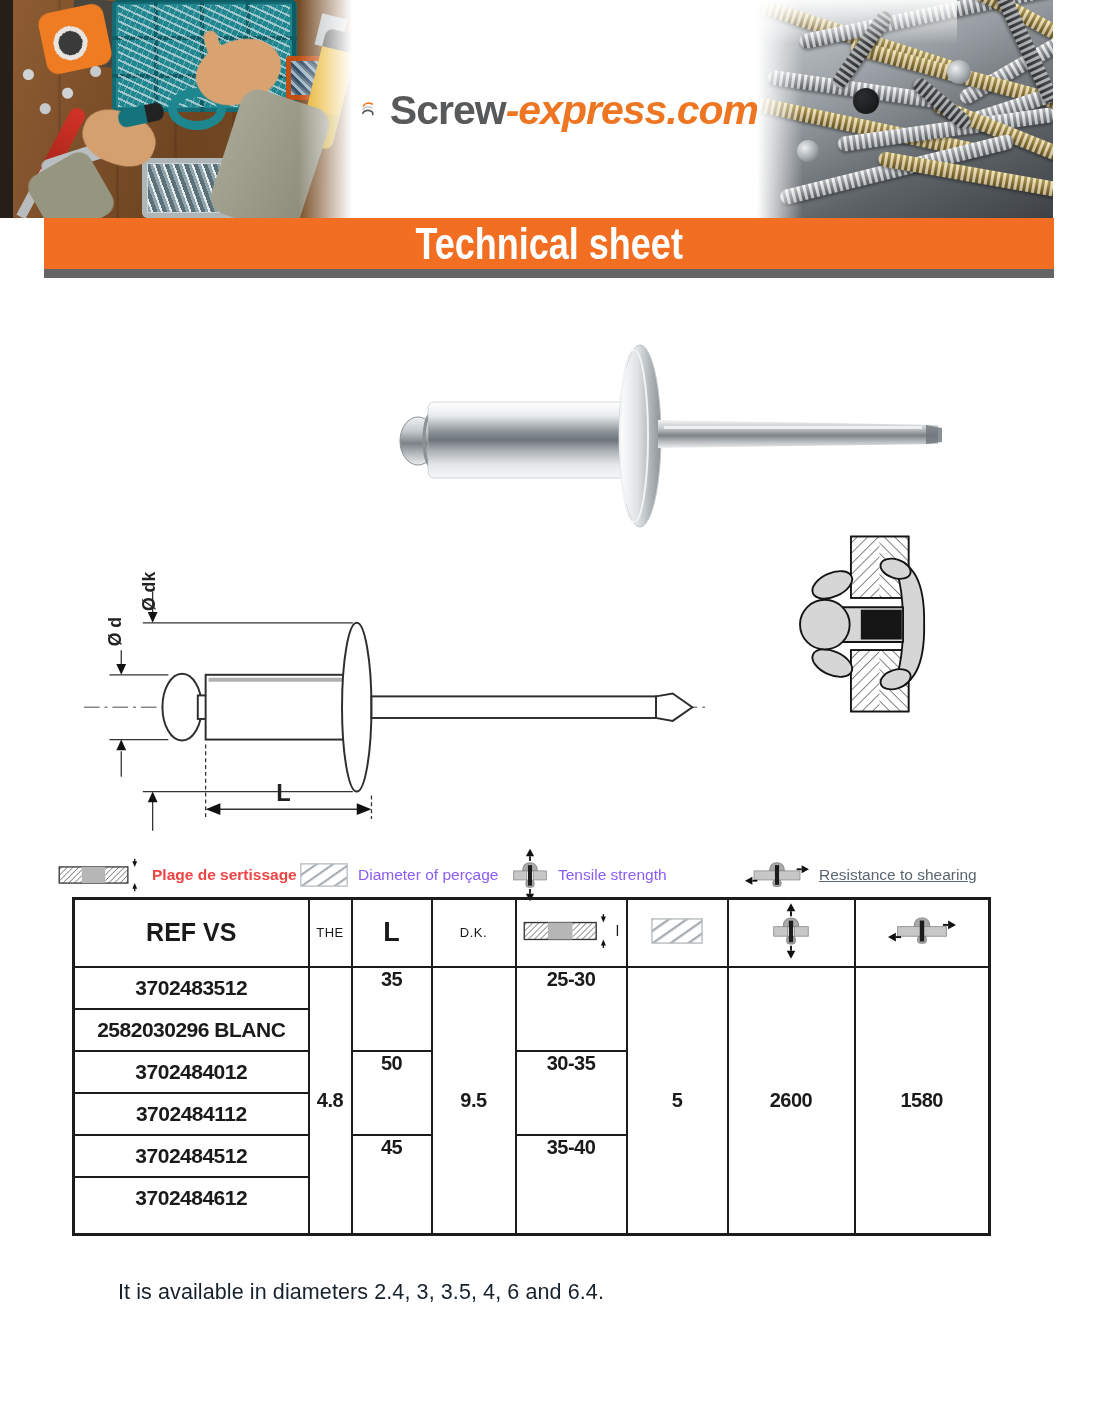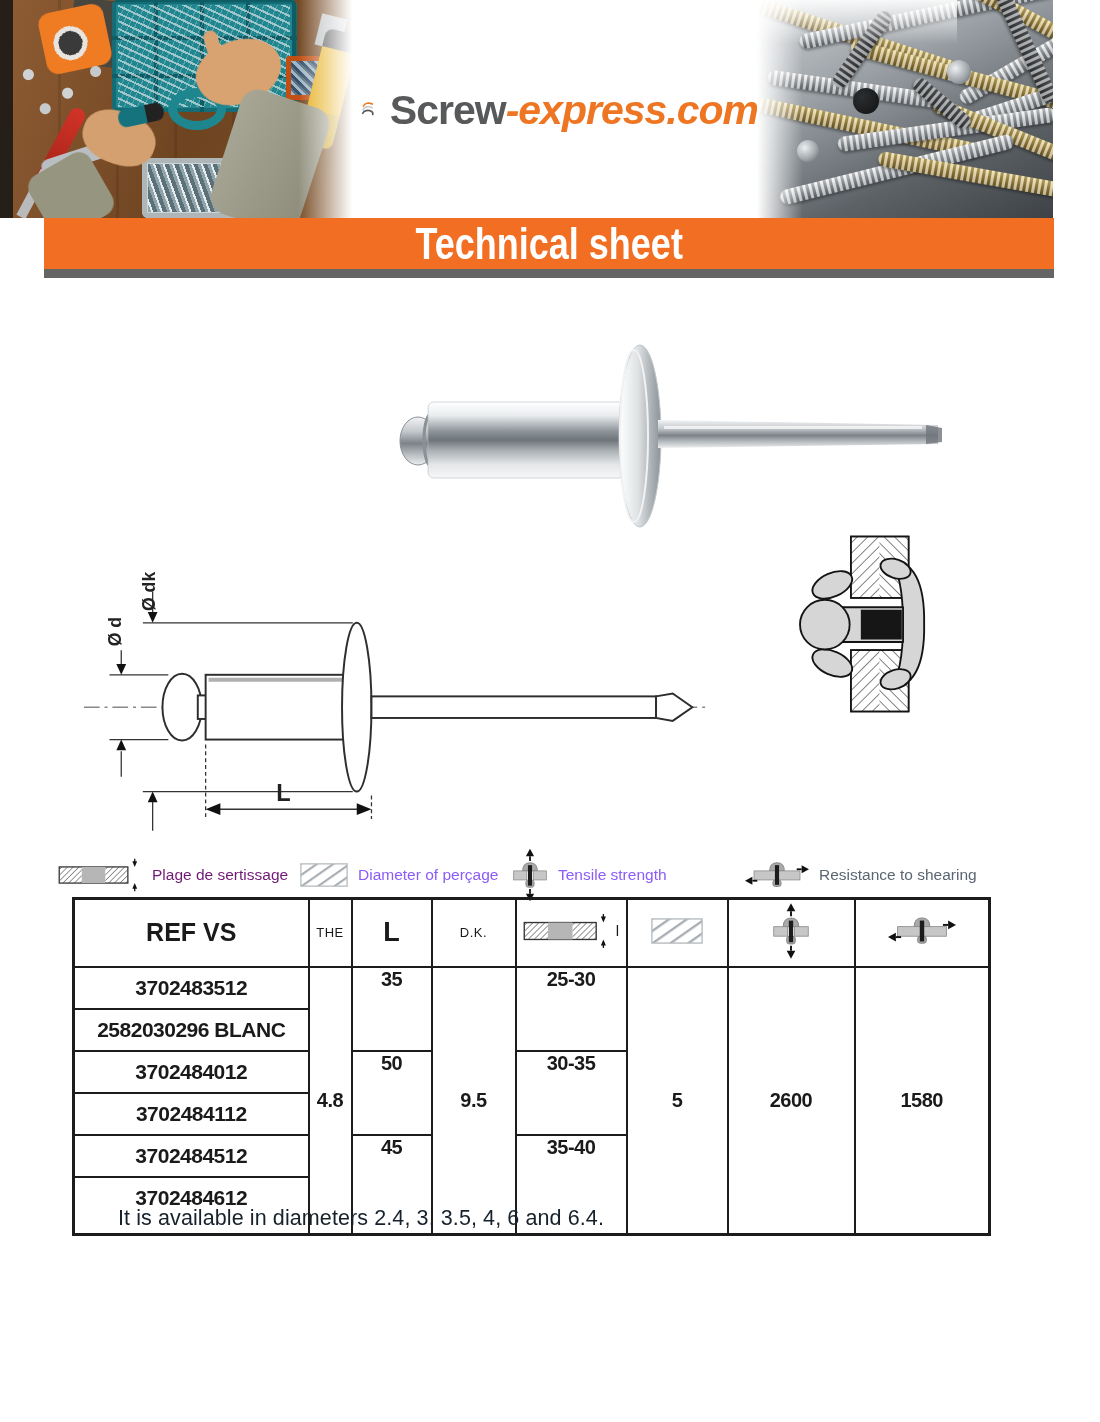--- a/index.html
+++ b/index.html
@@ -35,22 +35,22 @@
   .tech-drawing{position:absolute;left:82px;top:548px;}
   .cross-section{position:absolute;left:796px;top:534px;}
   .dimtext{font-family:"Liberation Sans",sans-serif;font-size:18px;font-weight:700;fill:#222;}
   .dimL{font-size:24px;font-weight:700;fill:#222;}
 
   
   .legend{position:absolute;left:0;top:845px;width:1100px;height:60px;}
   .legend-item{position:absolute;display:flex;align-items:center;gap:10px;height:60px;}
   .li1{left:58px;} .li2{left:300px;} .li3{left:512px;} .li4{left:745px;}
   .legend-label{font-size:15.5px;color:#8b5cf6;white-space:nowrap;}
-  .li1 .legend-label{color:#701a75;font-weight:400;}
-  .li4 .legend-label{color:#5b6672;}
+  .li1 .legend-label{color:#ef4444;font-weight:700;}
+  .li4 .legend-label{color:#5b6672;text-decoration:underline;}
 
   
   table.spec{position:absolute;left:72px;top:897px;border-collapse:collapse;
              border:3px solid #1c1c1c;table-layout:fixed;}
   table.spec th,table.spec td{border:2px solid #1c1c1c;text-align:center;padding:0;}
   table.spec thead tr{height:68px;margin-top:48px;}
   table.spec tbody tr{height:42px;}
   table.spec tbody tr.last{height:58px;}
   .th-ref{font-size:25px;font-weight:700;letter-spacing:0px;padding-bottom:12px;}
   .th-sm{font-size:13px;font-weight:400;letter-spacing:.5px;padding-bottom:10px;}
@@ -58,21 +58,21 @@
   .th-ic{vertical-align:middle;}
   .ic-wrap{display:inline-flex;align-items:center;gap:5px;}
   .crimp-letter{font-size:15px;font-weight:400;}
   td.ref{font-size:21px;font-weight:700;letter-spacing:-.5px;}
   td.num{font-size:20px;font-weight:700;letter-spacing:-.5px;}
   td.top{vertical-align:top;padding-top:9px;}
   td.mid{vertical-align:middle;}
   tr.last td.ref{vertical-align:top;padding-top:8px;}
 
   
-  .note{position:absolute;left:118px;top:1184px;font-size:21.5px;color:#16212b;letter-spacing:.1px;}
+  .note{position:absolute;left:118px;top:1258px;font-size:21.5px;color:#16212b;letter-spacing:.1px;}
   .footer{position:absolute;left:48px;top:1385px;width:1030px;height:37px;background:#686868;
           display:flex;align-items:center;justify-content:flex-end;padding-right:14px;}
   .footer .email{display:inline-block;color:#fff;font-size:24px;font-weight:700;
           transform:scaleX(.88);transform-origin:right center;letter-spacing:0;}
 </style>
 </head>
 <body>
 
 <div class="page">
 

